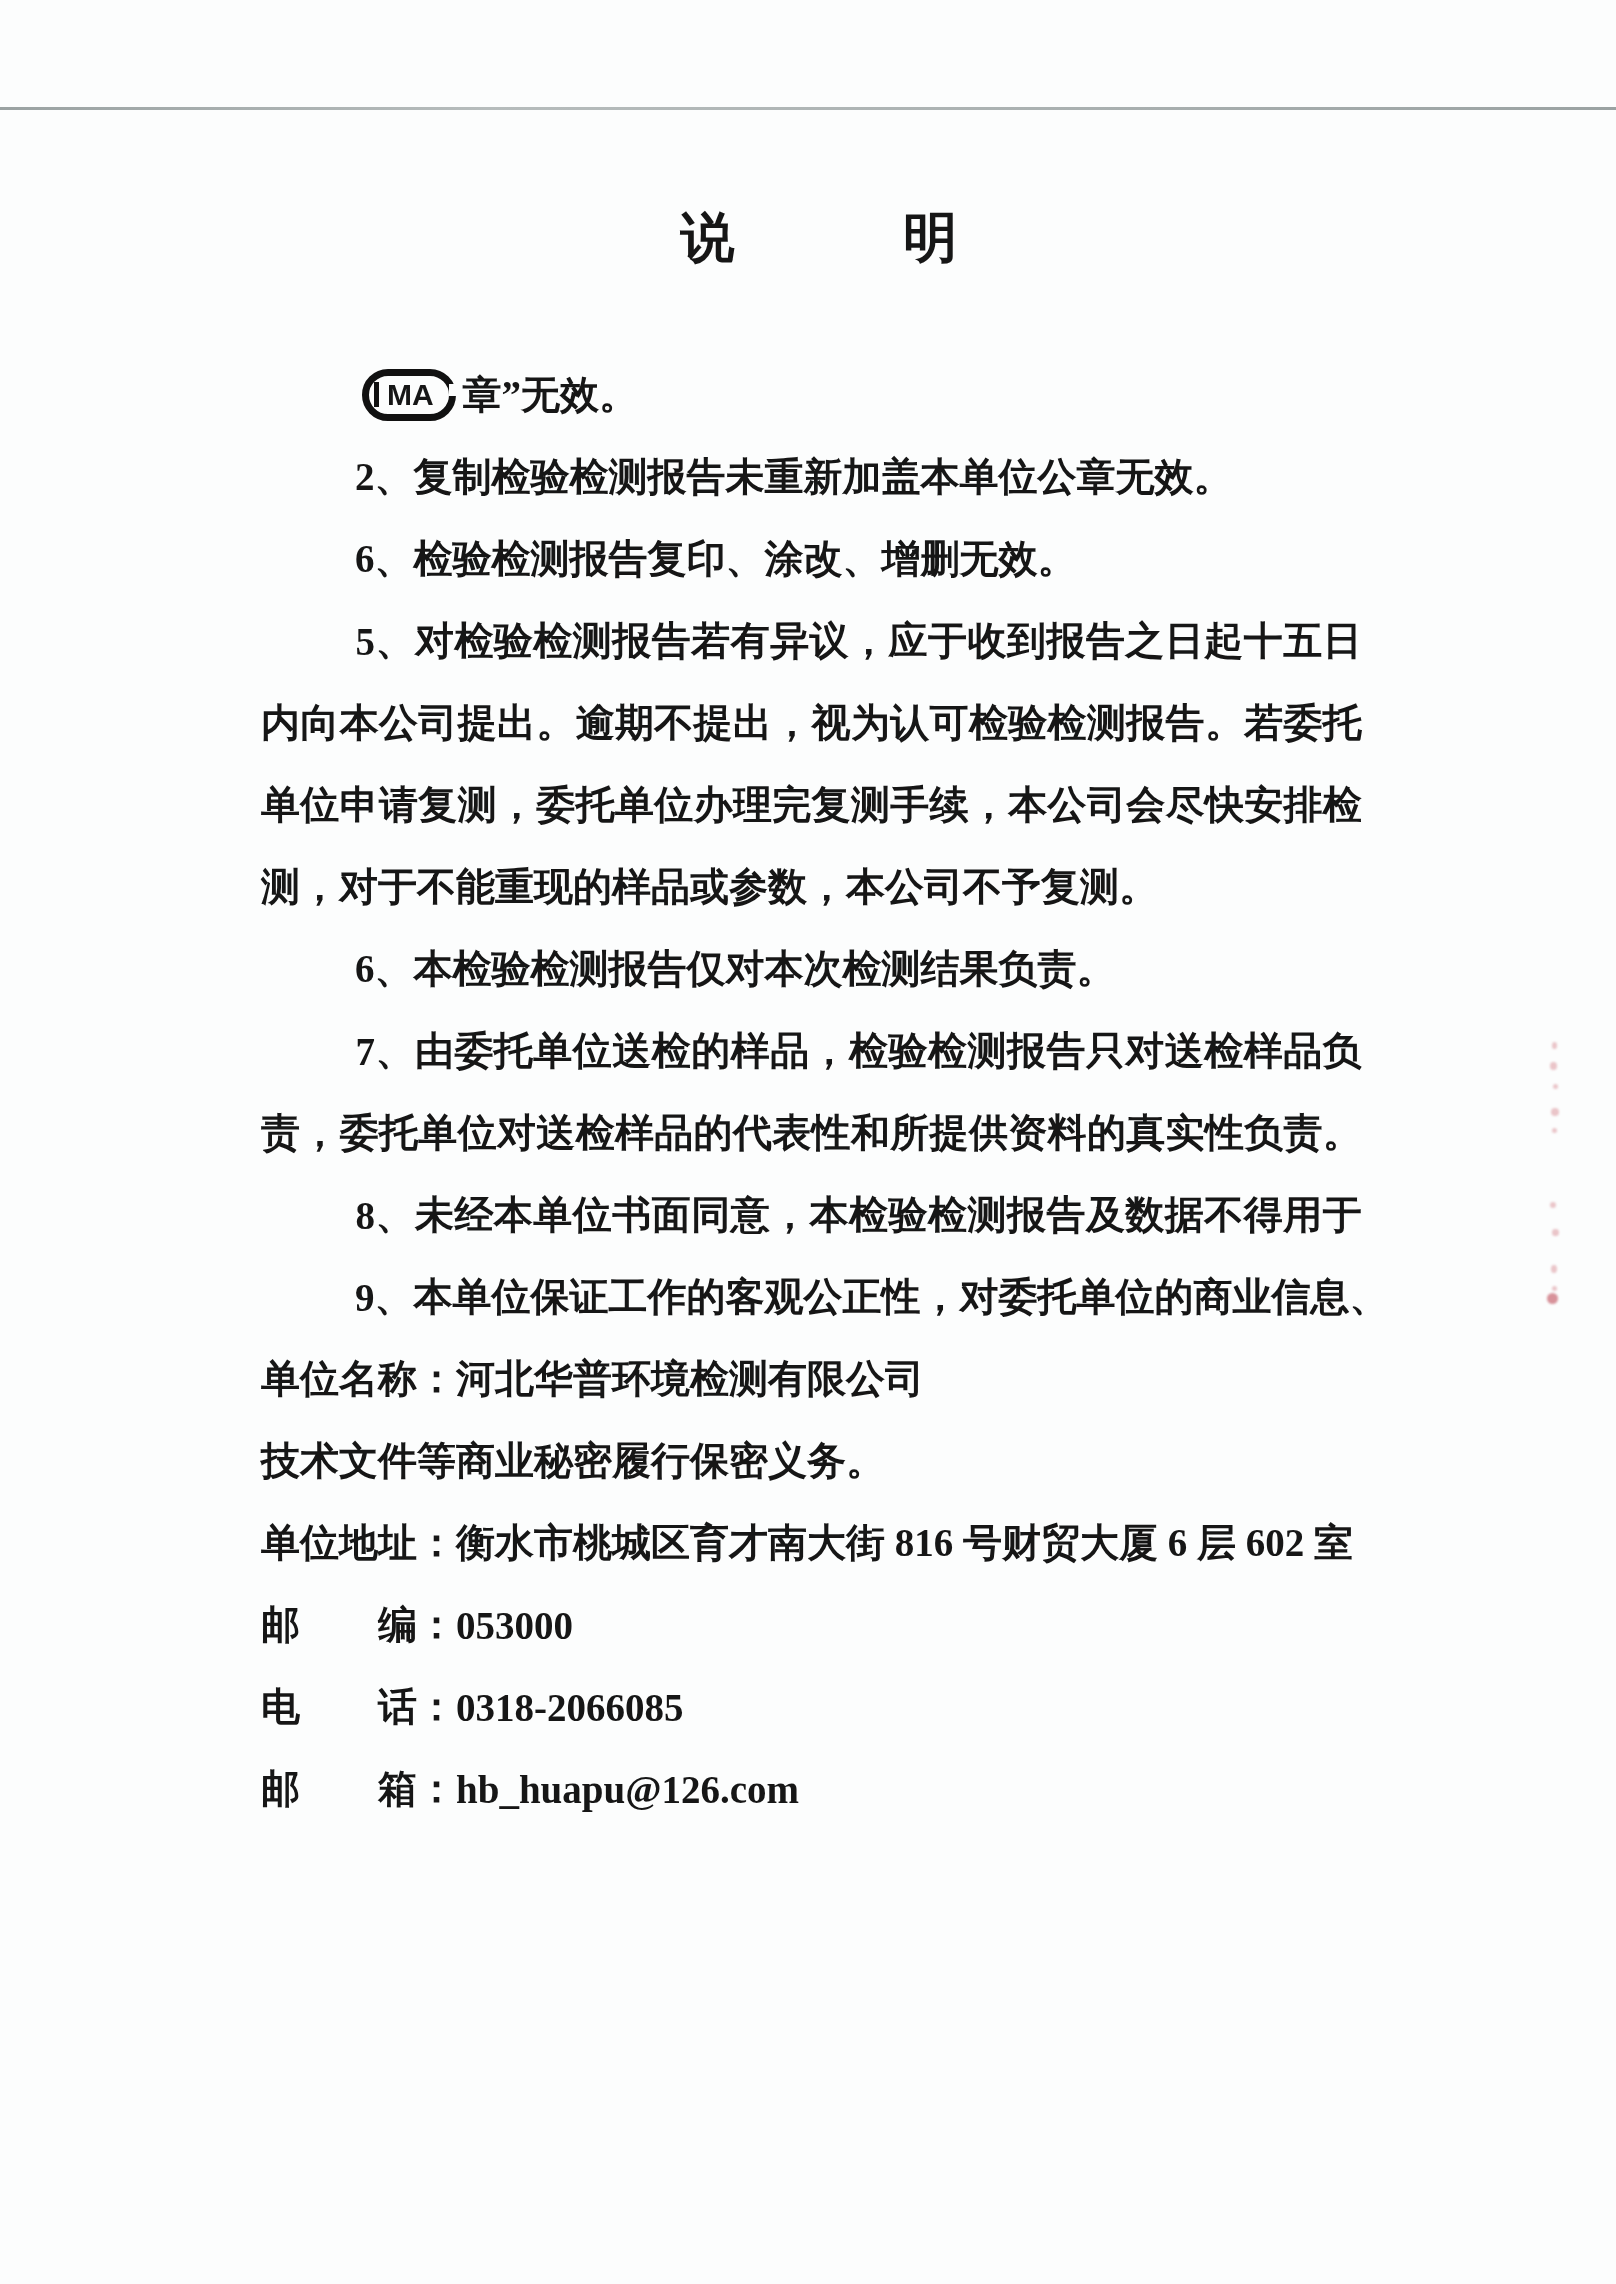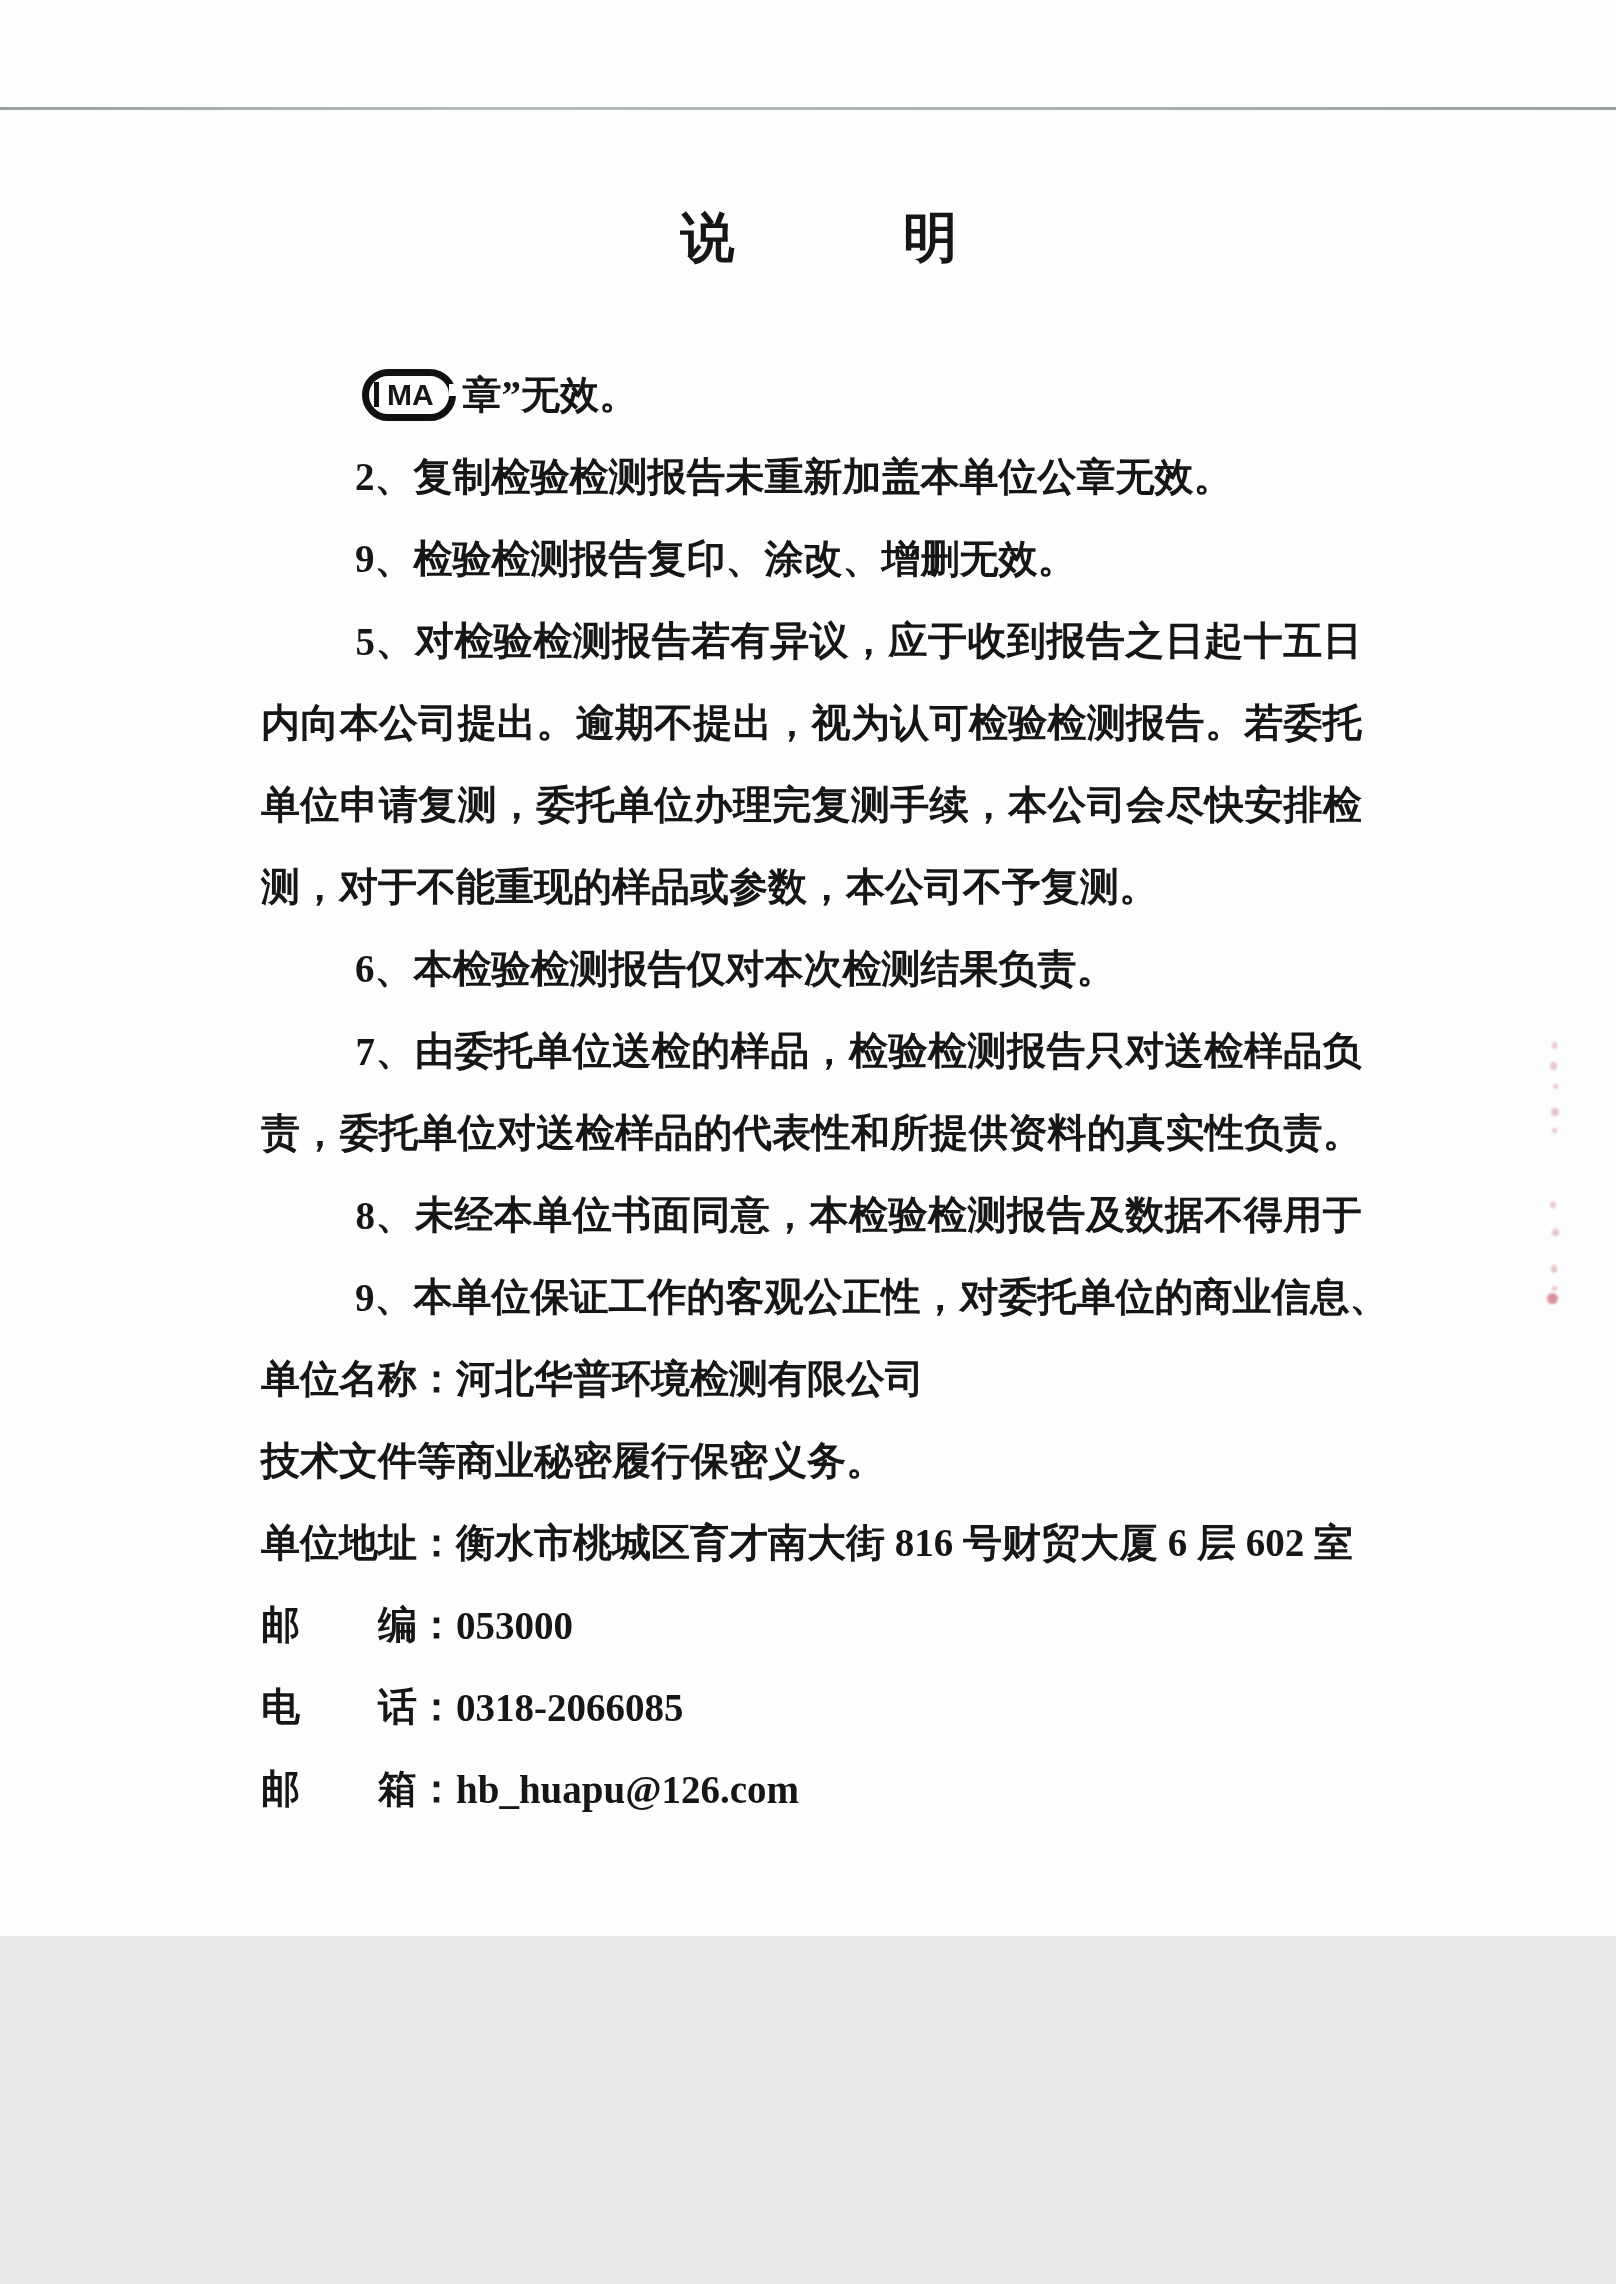--- a/index.html
+++ b/index.html
@@ -1,18 +1,18 @@
 <!DOCTYPE html>
 <html style="font-size:13.5px"><head>
 <meta charset="utf-8">
 <style>
   html,body{margin:0;padding:0;background:#e8e8e8;}
   .page{
     position:relative;
-    width:1616px;height:1936px;
+    width:1616px;height:2284px;
     margin:0 auto;
     background:#fcfdfd;
     overflow:hidden;
     font-family:"Liberation Serif","DejaVu Serif",serif;
     color:#161616;
   }
   .top-rule{
     position:absolute;top:107px;left:0;width:1616px;height:2.5px;
     background:linear-gradient(90deg,#9aa2a2,#b6bcbc 30%,#a8afaf 70%,#9aa2a2);
   }
@@ -76,21 +76,21 @@
 <body>
 
 <div class="page">
   <div class="top-rule"></div>
 
   <div class="doc-title">说　　　明</div>
 
   <div class="doc-lines" id="doc-lines">
       <div class="line"><span class="indent-spacer"></span><span class="cma"><span class="cma-text">MA</span></span><span>章”无效。</span></div>
       <div class="line"><span class="indent-spacer"></span><span>2、复制检验检测报告未重新加盖本单位公章无效。</span></div>
-      <div class="line"><span class="indent-spacer"></span><span>9、检验检测报告复印、涂改、增删无效。</span></div>
+      <div class="line"><span class="indent-spacer"></span><span>6、检验检测报告复印、涂改、增删无效。</span></div>
       <div class="line justify">
         <span class="indent-spacer"></span>
         <span>5</span>
         <span>、</span>
         <span>对</span>
         <span>检</span>
         <span>验</span>
         <span>检</span>
         <span>测</span>
         <span>报</span>

